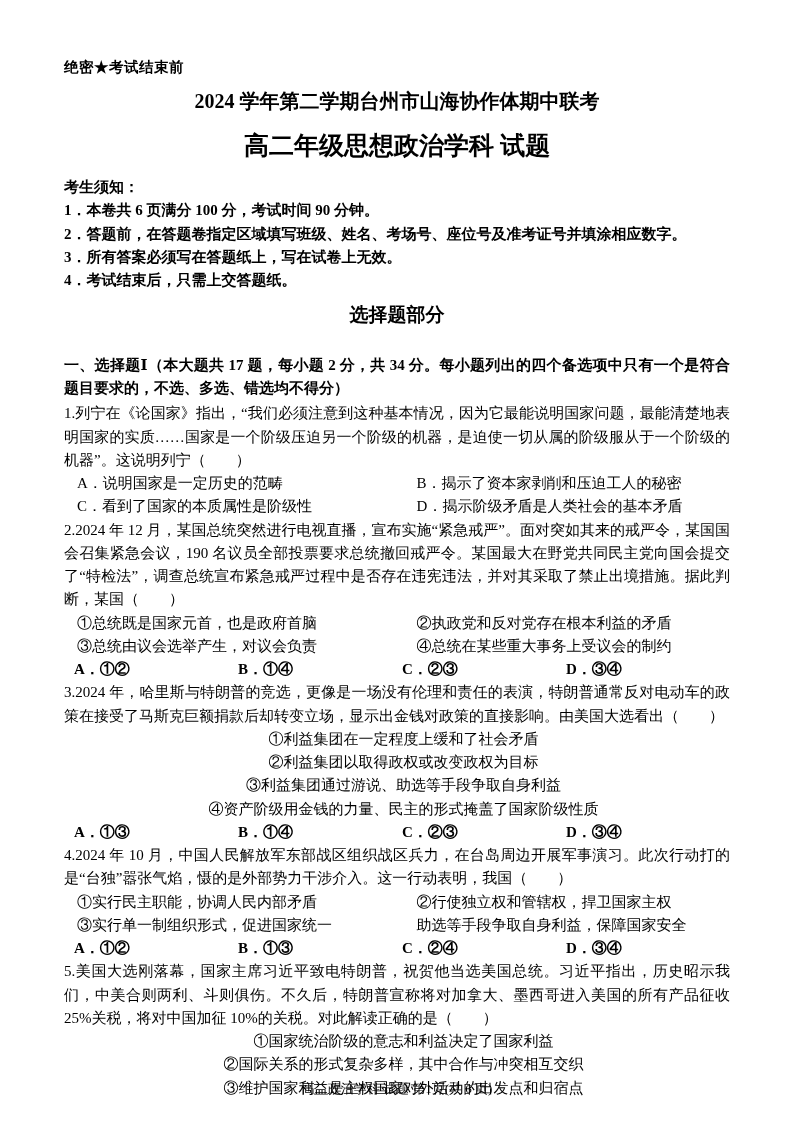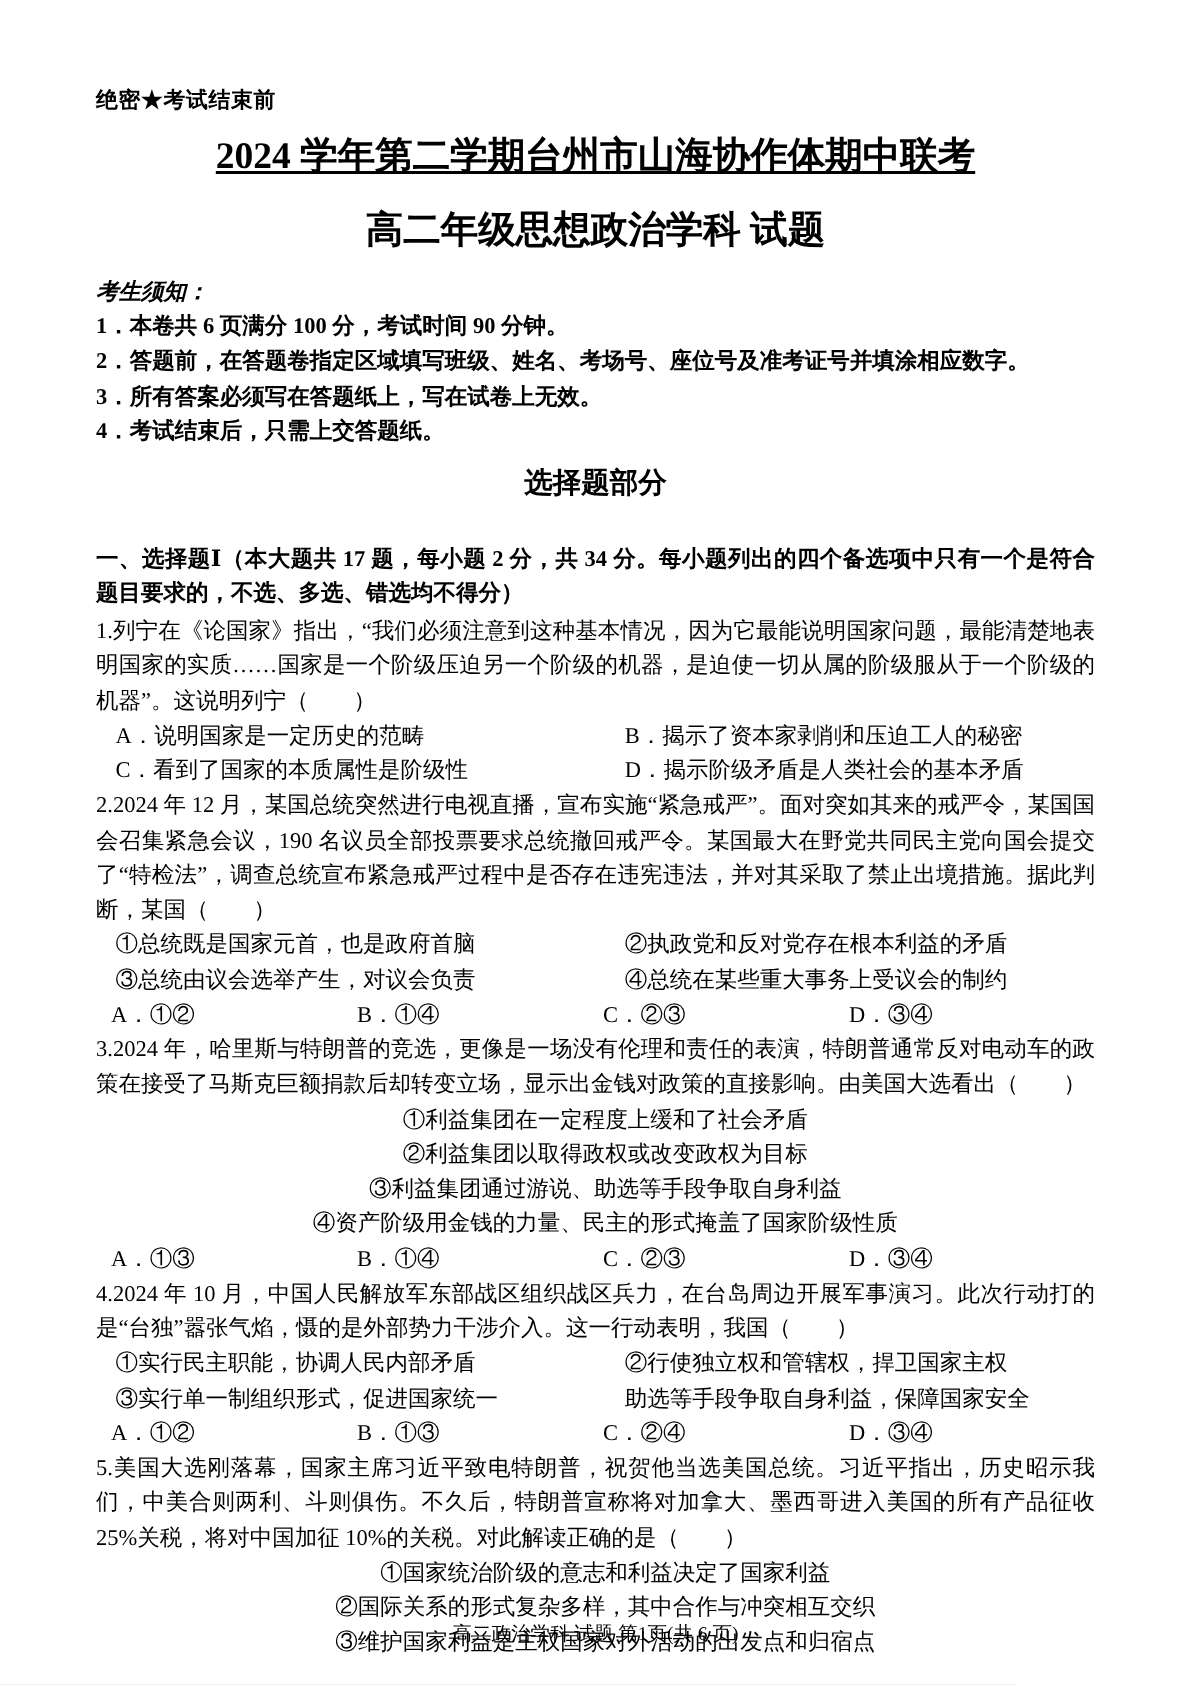--- a/index.html
+++ b/index.html
@@ -18,35 +18,33 @@
     overflow: hidden;
   }
   .security {
     font-weight: bold;
     font-size: 14.5px;
     margin-bottom: 8px;
     letter-spacing: 0.5px;
   }
   .title {
     text-align: center;
-    font-size: 25px;
+    font-size: 20px;
     font-weight: bold;
     margin: 2px 0 10px 0;
-    text-decoration: underline;
   }
   .subtitle {
     text-align: center;
     font-size: 25px;
     font-weight: bold;
     margin-bottom: 10px;
   }
   .notice-title {
     font-weight: bold;
     font-size: 15px;
-    font-style: italic;
   }
   .notice-item {
     text-align: justify;
     font-weight: bold;
   }
   .part-title {
     text-align: center;
     font-size: 19px;
     font-weight: bold;
     margin: 8px 0 6px 0;
@@ -64,20 +62,21 @@
   .q-row {
     display: flex;
     padding-left: 13px;
   }
   .q-col.half:first-child { flex: 0 0 52%; }
   .q-col.half:last-child  { flex: 1; }
   .q-col.full { flex: 1; text-align: center; }
   .q-answers {
     display: flex;
     padding-left: 10px;
+    font-weight: bold;
   }
   .q-answer { flex: 0 0 25%; }
   .footer {
     position: absolute;
     bottom: 24px;
     left: 0;
     right: 0;
     text-align: center;
     font-size: 13px;
   }

